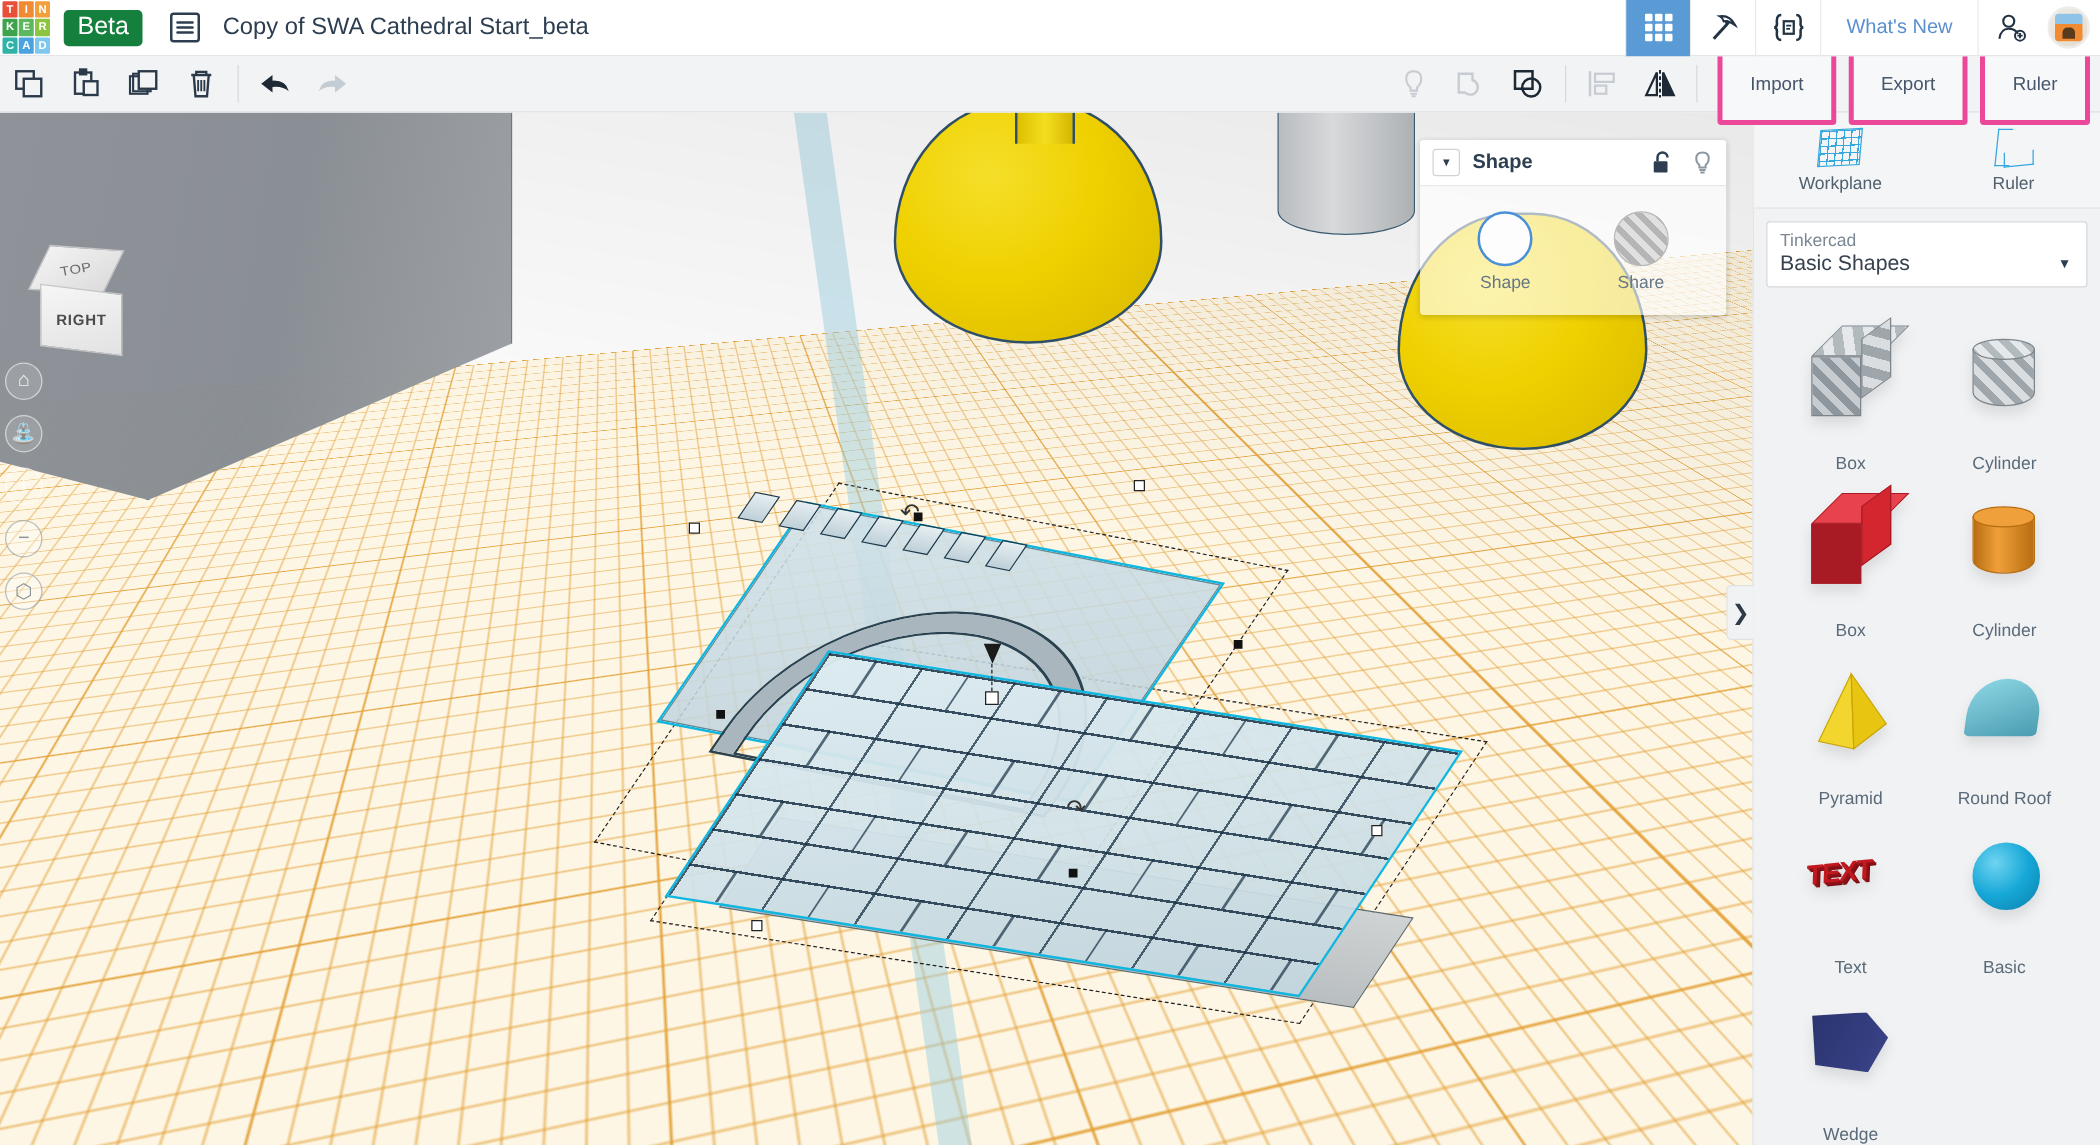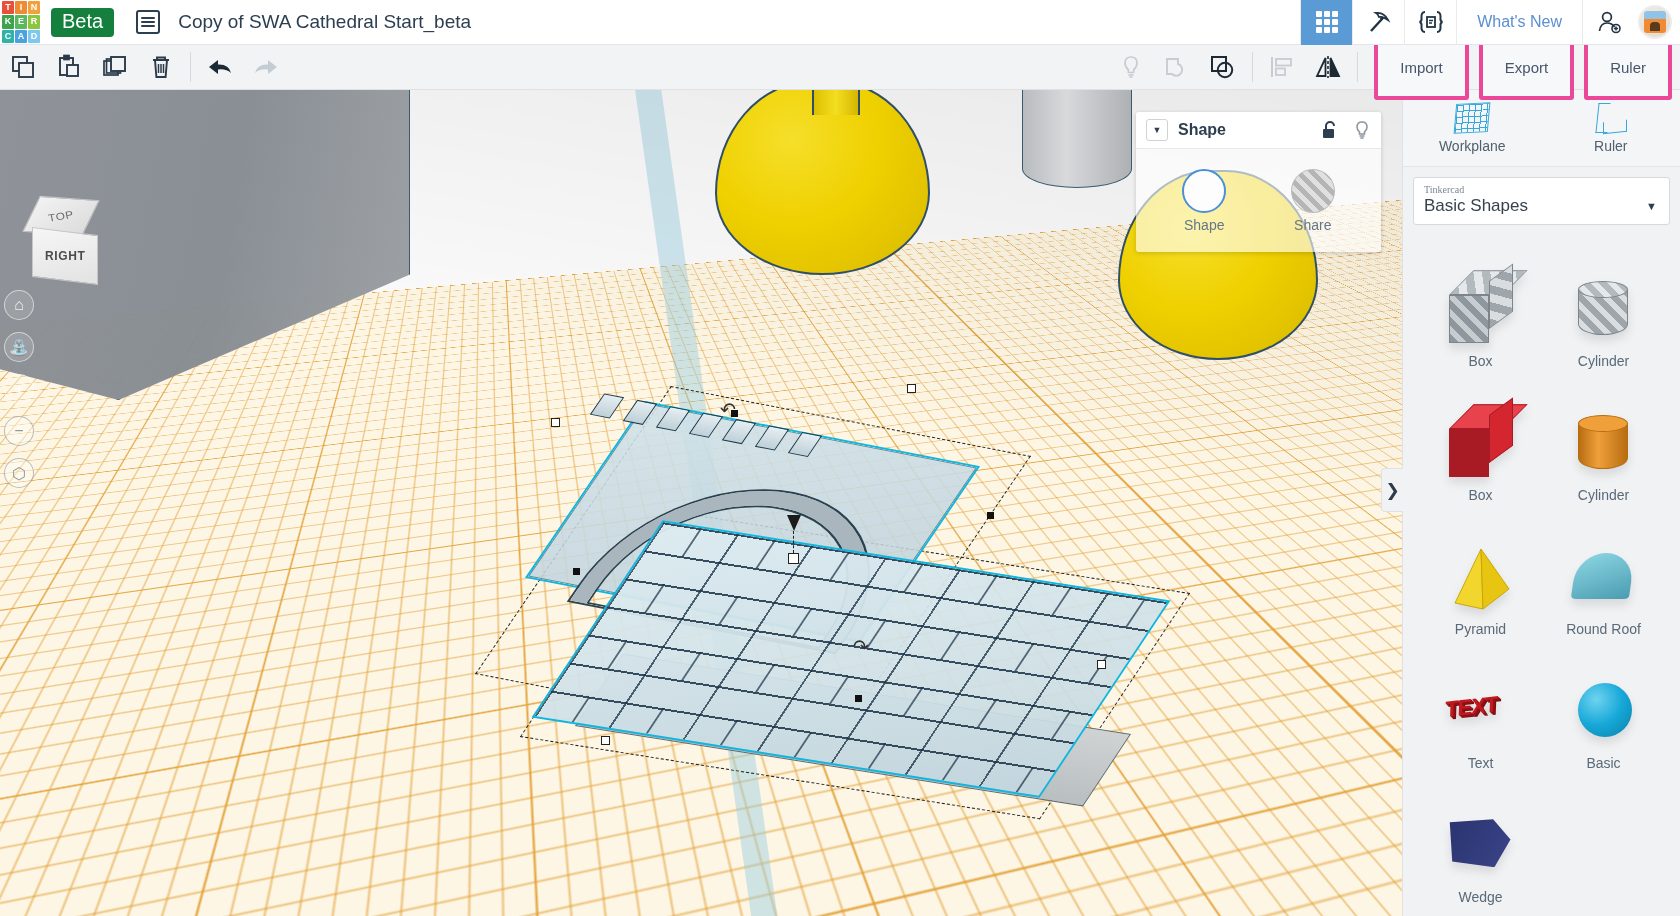--- a/index.html
+++ b/index.html
@@ -268,29 +268,29 @@
   .ruler-icon { width: 32px; height: 30px; position: relative; }
   .ruler-icon .v { position:absolute; left: 2px; top: 0; width: 12px; height: 30px;
     border: 1.8px solid #35a8dd; border-right: none; transform: skewX(-6deg);}
   .ruler-icon .h { position:absolute; left: 8px; bottom: 0; width: 24px; height: 12px;
     border: 1.8px solid #35a8dd; border-top: none; transform: skewY(-6deg);}
   .dd-wrap { padding: 10px; }
   .dropdown {
     background:#fff; border:1px solid #d6d9dc; border-radius:3px; padding: 6px 10px 8px;
     display:flex; align-items:flex-end; position:relative;
   }
-  .dd-sub { font-size: 10px; color:#7b8794;font-family:Liberation Serif, serif; }
+  .dd-sub { font-size: 14px; color:#7b8794; }
   .dd-main { font-size: 17px; color:#37424e; margin-top: 1px; }
   .dd-caret { position:absolute; right: 12px; bottom: 12px; font-size: 11px; color:#2c3e50; }
   .shapes-grid {
     position:absolute; top: 149px; left: 0; width: 278px; height: 677px;
     overflow: hidden; background:#f1f2f4; padding: 10px 16px 0 16px;
     display: grid; grid-template-columns: 1fr 1fr; row-gap: 4px;
   }
-  .scell { display:flex; flex-direction:column; align-items:center; justify-content:center;
+  .scell { display:flex; flex-direction:column; align-items:center; justify-content:space-between;
     height: 129px; padding-top: 14px; }
   .scell .nm { font-size: 14px; color: #5a6a78; margin-top: 6px; }
   .thumb { width: 84px; height: 74px; position:relative; filter: drop-shadow(0 6px 5px rgba(0,0,0,.10)); }
 
   
   .cube { position:absolute; left: 10px; top: 8px; width: 54px; height: 54px; }
   .cube .f { position:absolute; }
   .cube .top { left: 0; top: -14px; width: 54px; height: 28px; transform: skewX(-45deg) scaleY(.88);
      transform-origin: bottom left; }
   .cube .lft { left: 0; top: 14px; width: 40px; height: 48px; }

